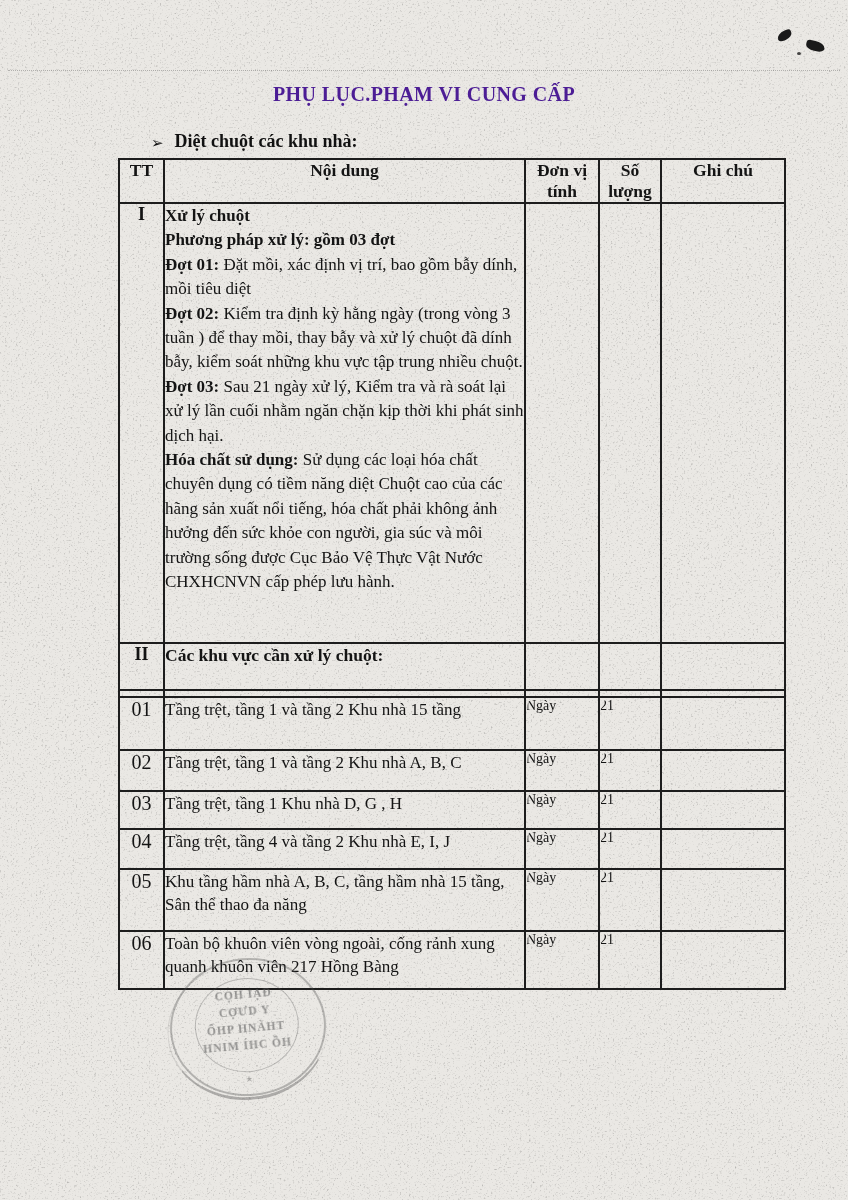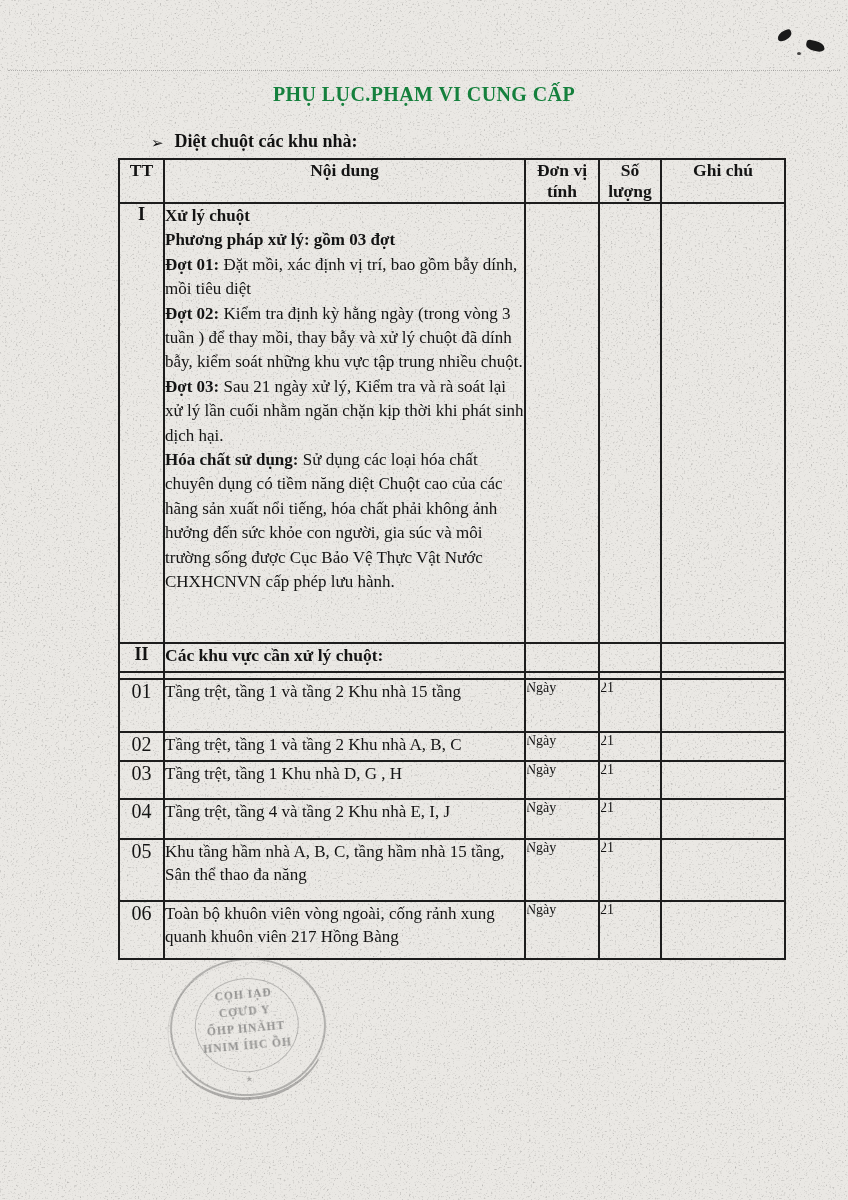--- a/index.html
+++ b/index.html
@@ -14,21 +14,21 @@
   .noise-svg{position:absolute;inset:0;pointer-events:none;mix-blend-mode:multiply;}
 
   .ink-blob{position:absolute;background:#1a1a1a;}
   .blob-a{left:777px;top:31px;width:15px;height:9px;border-radius:70% 30% 60% 40%;transform:rotate(-24deg);}
   .blob-b{left:806px;top:41px;width:19px;height:10px;border-radius:30% 70% 45% 55%;transform:rotate(12deg);}
   .blob-c{left:797px;top:52px;width:4px;height:3px;border-radius:50%;opacity:.8;}
   .scan-line{position:absolute;left:8px;top:70px;width:832px;border-top:1px dotted rgba(50,50,50,.30);}
 
   .doc-title{
     position:absolute;left:0;top:83px;width:100%;text-align:center;
-    font-size:20px;font-weight:bold;letter-spacing:.4px;color:#15803d;
+    font-size:20px;font-weight:bold;letter-spacing:.4px;color:#4c1d95;
   }
   .section-heading{
     position:absolute;left:151px;top:131px;display:flex;align-items:center;gap:11px;
     font-size:18px;font-weight:bold;color:#111;
   }
   .section-heading .arrow{font-size:15px;font-weight:normal;transform:translateY(1px);}
 
   table.main{
     position:absolute;left:118px;top:158px;width:666px;
     border-collapse:collapse;table-layout:fixed;
@@ -131,42 +131,42 @@
             <p><b>Phương pháp xử lý: gồm 03 đợt</b></p>
             <p><b>Đợt 01:</b> Đặt mồi, xác định vị trí, bao gồm bẫy dính, mồi tiêu diệt</p>
             <p><b>Đợt 02:</b> Kiểm tra định kỳ hằng ngày (trong vòng 3 tuần ) để thay mồi, thay bẫy và xử lý chuột đã dính bẫy, kiểm soát những khu vực tập trung nhiều chuột.</p>
             <p><b>Đợt 03:</b> Sau 21 ngày xử lý, Kiểm tra và rà soát lại xử lý lần cuối nhằm ngăn chặn kịp thời khi phát sinh dịch hại.</p>
             <p><b>Hóa chất sử dụng:</b> Sử dụng các loại hóa chất chuyên dụng có tiềm năng diệt Chuột cao của các hãng sản xuất nổi tiếng, hóa chất phải không ảnh hưởng đến sức khỏe con người, gia súc và môi trường sống được Cục Bảo Vệ Thực Vật Nước CHXHCNVN cấp phép lưu hành.</p>
           </td>
           <td class="unit"></td>
           <td class="qty"></td>
           <td class=""></td>
         </tr>
-        <tr class="sec2" style="height: 29px;">
+        <tr class="sec2" style="height: 47px;">
           <td class="tt roman">II</td>
           <td class="content-mid">Các khu vực cần xử lý chuột:</td>
           <td class="unit"></td>
           <td class="qty"></td>
           <td class=""></td>
         </tr>
         <tr class="spacer" style="height: 5px;">
           <td class=""></td>
           <td class=""></td>
           <td class=""></td>
           <td class=""></td>
           <td class=""></td>
         </tr>
         <tr style="height: 53px;">
           <td class="tt">01</td>
           <td class="content-mid">Tầng trệt, tầng 1 và tầng 2 Khu nhà 15 tầng</td>
           <td class="unit">Ngày</td>
           <td class="qty">21</td>
           <td class=""></td>
         </tr>
-        <tr style="height: 29px;">
+        <tr style="height: 41px;">
           <td class="tt">02</td>
           <td class="content-mid">Tầng trệt, tầng 1 và tầng 2 Khu nhà A, B, C</td>
           <td class="unit">Ngày</td>
           <td class="qty">21</td>
           <td class=""></td>
         </tr>
         <tr style="height: 38px;">
           <td class="tt">03</td>
           <td class="content-mid">Tầng trệt, tầng 1 Khu nhà D, G , H</td>
           <td class="unit">Ngày</td>

